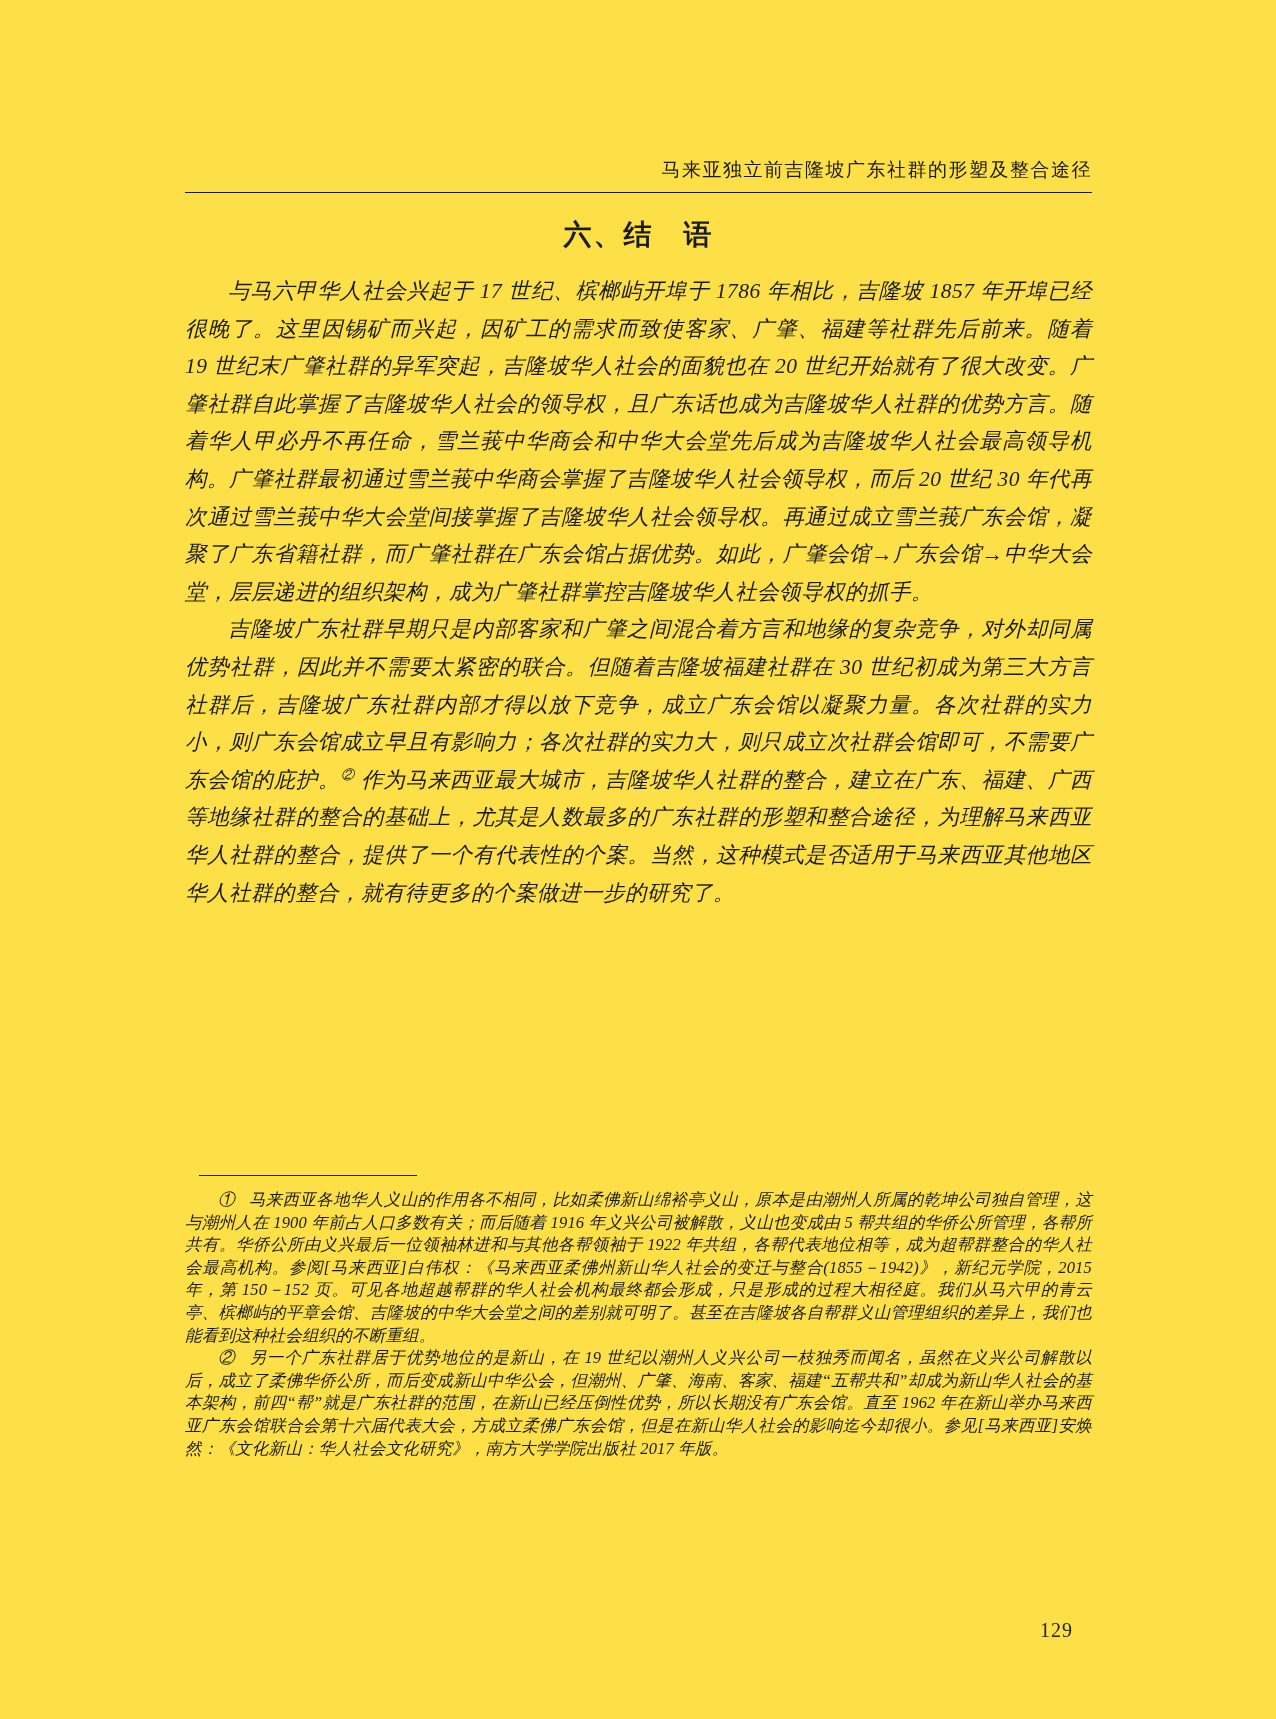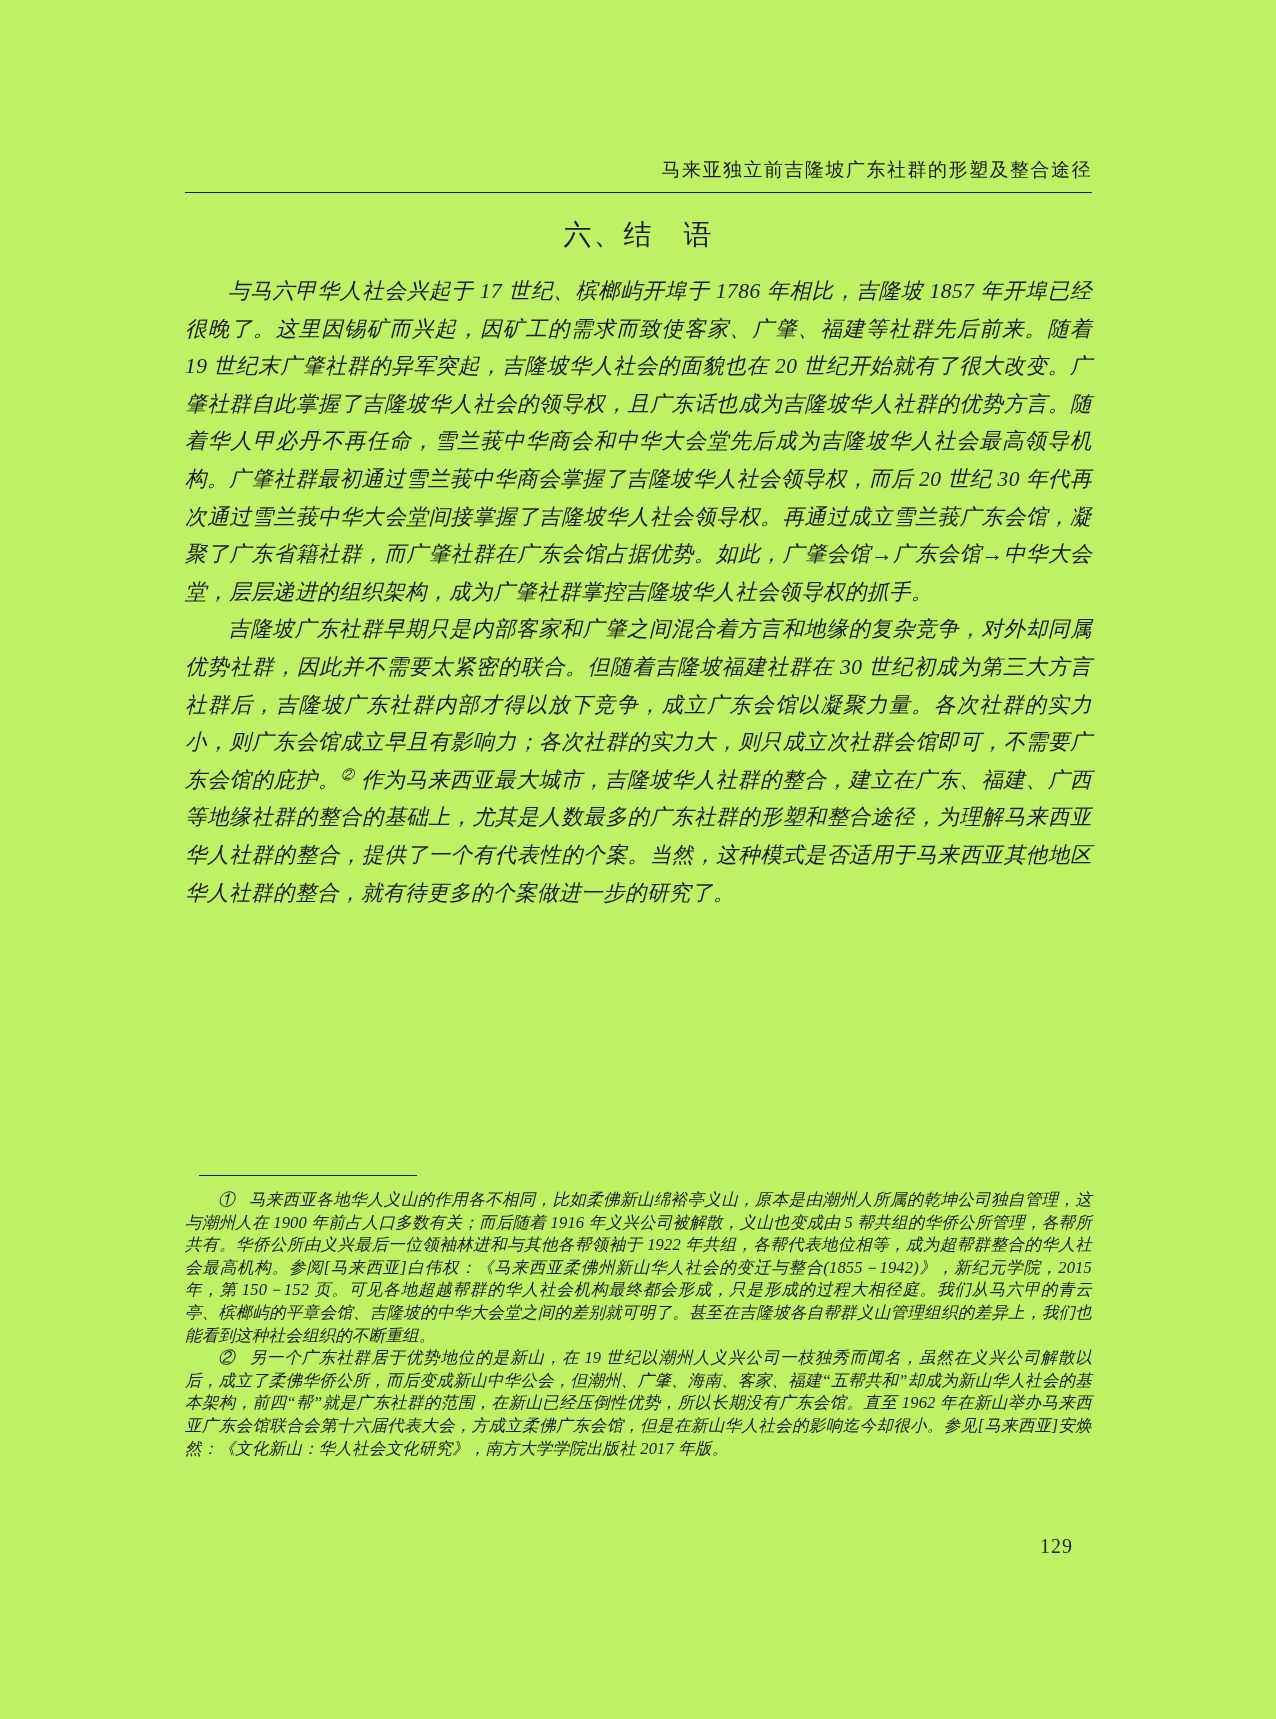--- a/index.html
+++ b/index.html
@@ -5,21 +5,21 @@
   html, body {
     margin: 0;
     padding: 0;
     background: #e8e8e8;
   }
   .page {
     position: relative;
     width: 1276px;
     height: 1719px;
     margin: 0 auto;
-    background: #bef264;
+    background: #fde047;
     overflow: hidden;
     font-family: "Liberation Serif", "DejaVu Serif", serif;
     color: #1b1b1b;
   }
   .content {
     position: absolute;
     left: 185px;
     top: 0;
     width: 907px;
   }
@@ -44,21 +44,21 @@
     letter-spacing: 0.5px;
     text-align: justify;
     text-justify: inter-ideograph;
   }
   .lead { margin-top: 15px; }
   .indent { text-indent: 2em; font-style: italic; }
   .section-heading {
     margin: 22px 0 18px 0;
     text-align: center;
     font-size: 28px;
-    font-weight: 400;
+    font-weight: 700;
     letter-spacing: 2px;
     line-height: 40px;
   }
   .fn-ref {
     font-size: 13px;
     vertical-align: super;
     line-height: 0;
     margin: 0 7px 0 1px;
     letter-spacing: 0;
   }
@@ -90,21 +90,21 @@
     line-height: 22.6px;
     letter-spacing: 0.2px;
     text-align: justify;
     text-justify: inter-ideograph;
     text-indent: 2em;
   }
   .footnote.first { margin-top: 13px; }
   .fn-marker { margin-right: 0.85em; }
   .page-number {
     position: absolute;
-    top: 1535px;
+    top: 1619px;
     right: 203px;
     font-size: 20px;
     letter-spacing: 1px;
     color: #222222;
   }
 </style>
 </head>
 <body>
 
 <div class="page">

